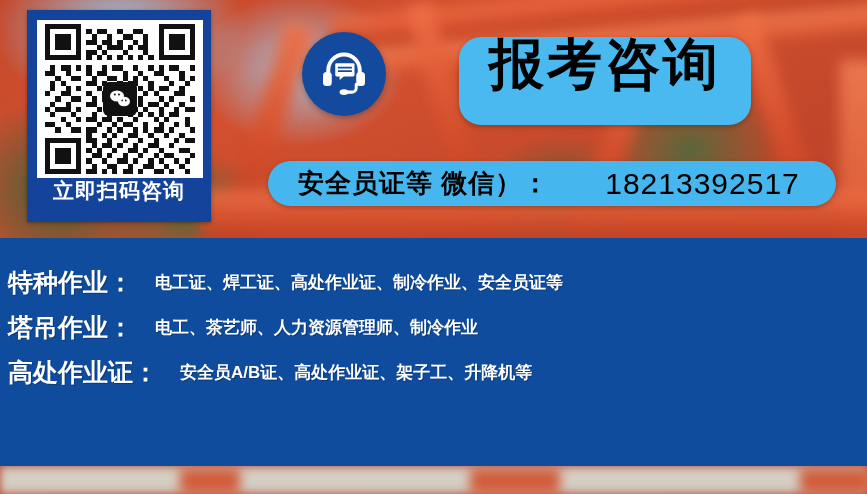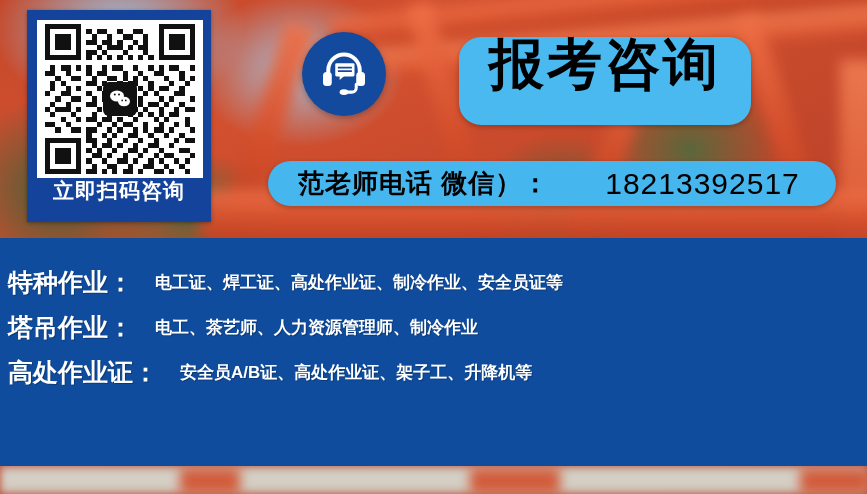--- a/index.html
+++ b/index.html
@@ -394,21 +394,21 @@
         <rect x="25" y="30" width="16" height="2" fill="#144a9e"></rect>
       </svg>
     </span>
   </div>
 
   <div class="pill-title">
     <span>报考咨询</span>
   </div>
 
   <div class="pill-phone">
-    <span class="label">范老师电话 微信）：</span>
+    <span class="label">安全员证等 微信）：</span>
     <span class="number">18213392517</span>
   </div>
 
   <div class="panel">
     <div class="row">
       <span class="cat">特种作业：</span>
       <span class="items">电工证、焊工证、高处作业证、制冷作业、安全员证等</span>
     </div>
     <div class="row">
       <span class="cat">塔吊作业：</span>

